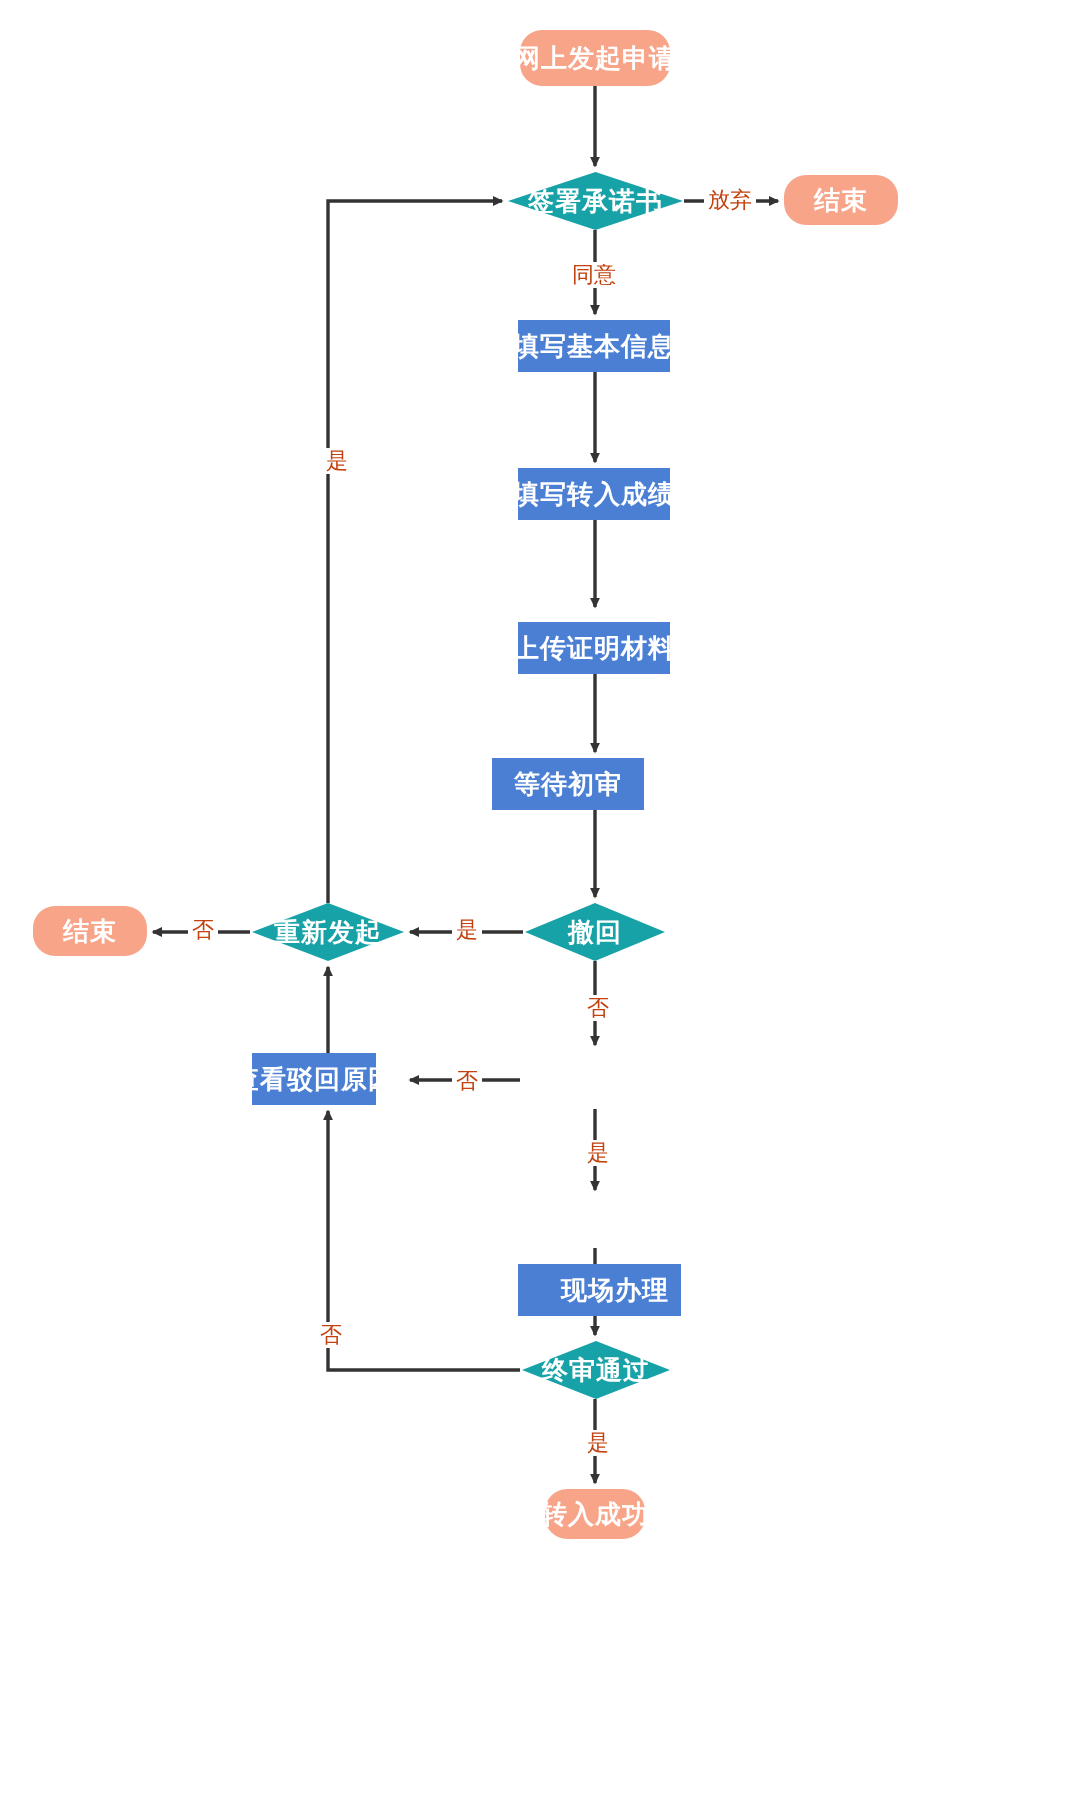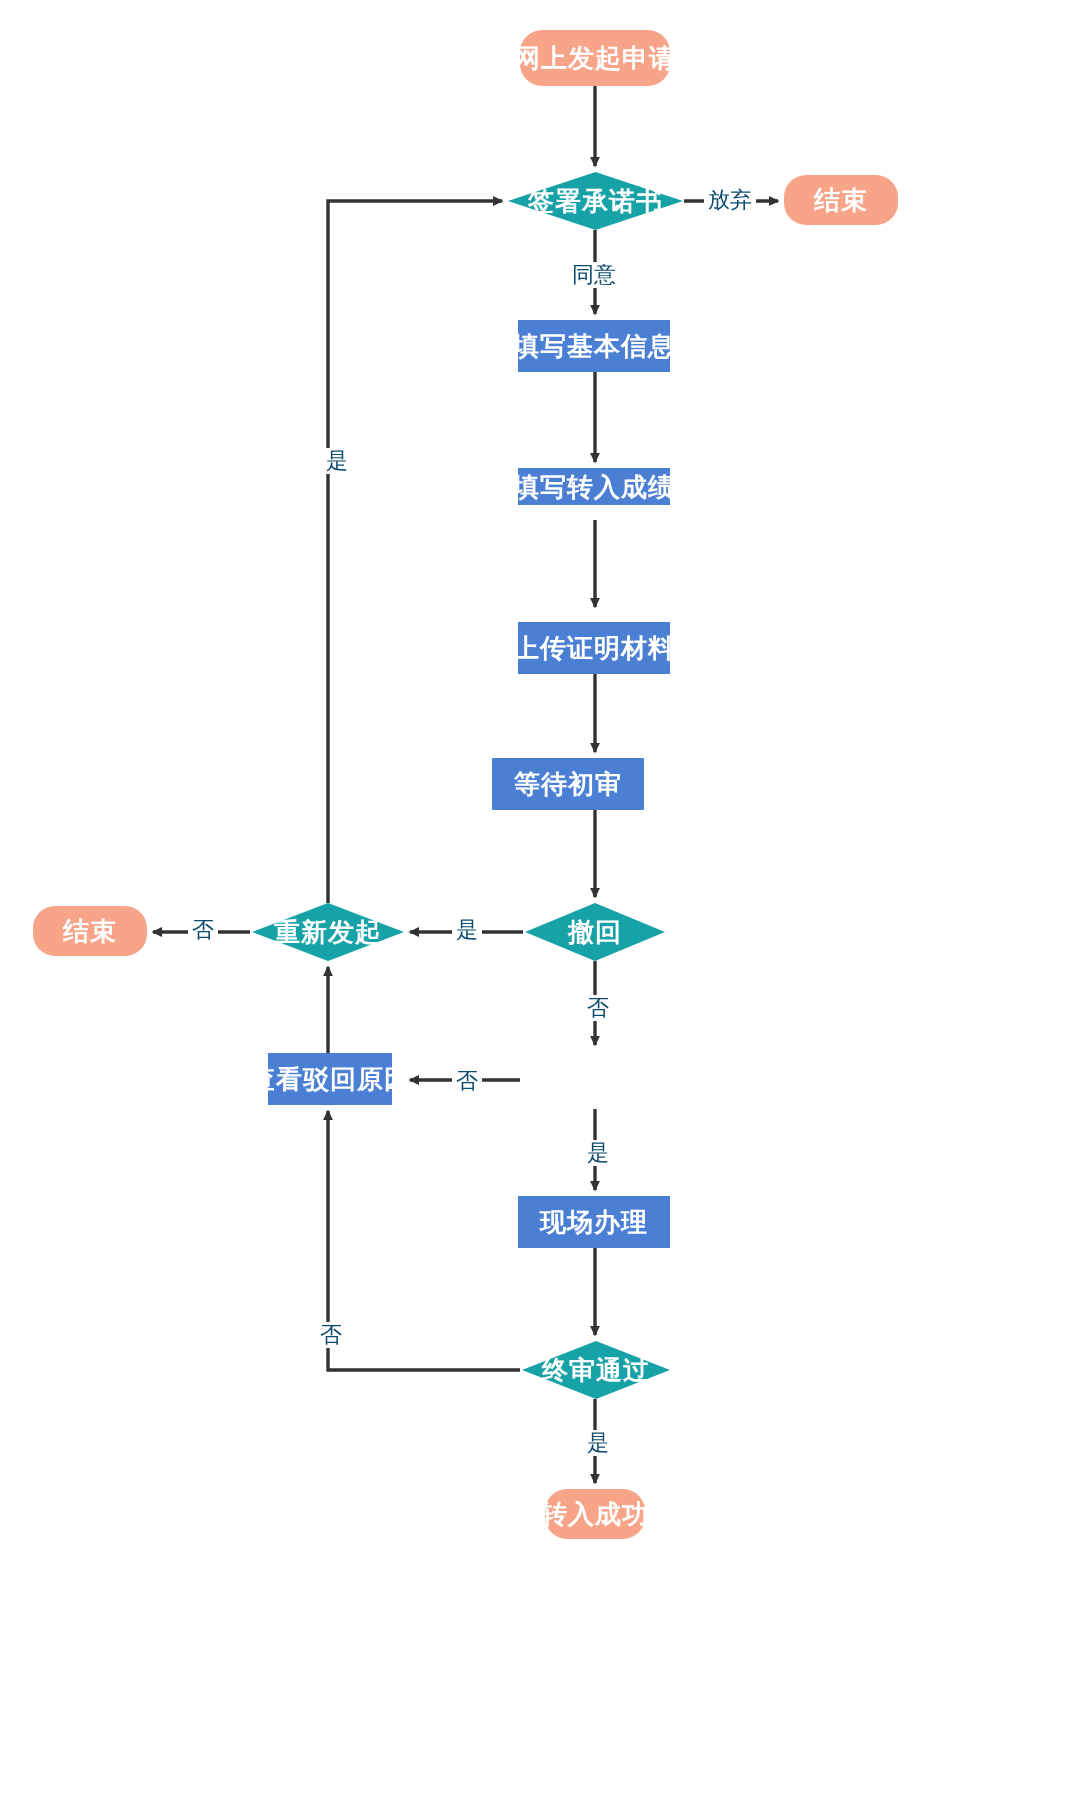--- a/index.html
+++ b/index.html
@@ -6,21 +6,21 @@
   body{font-family:"Liberation Sans","DejaVu Sans",sans-serif;}
   #canvas{position:relative;width:1080px;height:1819px;background:#ffffff;overflow:hidden;}
   .node{position:absolute;display:flex;align-items:center;justify-content:center;
         color:#ffffff;font-size:26px;line-height:1;white-space:nowrap;letter-spacing:1px;font-weight:bold;}
   .terminal{border-radius:22px;background:#F8A488;}
   .process{background:#4A7FD4;}
   .decision{background:transparent;}
   .decision .dia{position:absolute;left:0;top:0;width:100%;height:100%;
       background:#17A2A8;clip-path:polygon(50% 0,100% 50%,50% 100%,0 50%);}
   .decision .lbl{position:relative;z-index:2;}
-  .edge-label{position:absolute;color:#0c4a6e;font-size:22px;line-height:1;
+  .edge-label{position:absolute;color:#c2410c;font-size:22px;line-height:1;
       background:#ffffff;padding:2px 4px;white-space:nowrap;}
   svg.wires{position:absolute;left:0;top:0;width:1080px;height:1819px;pointer-events:none;}
 </style>
 </head>
 <body>
 
 <div id="canvas">
 
   <svg class="wires" viewBox="0 0 1080 1819" xmlns="http://www.w3.org/2000/svg">
     <defs>
@@ -59,21 +59,21 @@
   </div>
 
   <div class="node terminal" style="left:784px;top:175px;width:114px;height:50px;">
     <span>结束</span>
   </div>
 
   <div class="node process" style="left:518px;top:320px;width:152px;height:52px;">
     <span>填写基本信息</span>
   </div>
 
-  <div class="node process" style="left:518px;top:468px;width:152px;height:37px;">
+  <div class="node process" style="left:518px;top:468px;width:152px;height:52px;">
     <span>填写转入成绩</span>
   </div>
 
   <div class="node process" style="left:518px;top:622px;width:152px;height:52px;">
     <span>上传证明材料</span>
   </div>
 
   <div class="node process" style="left:492px;top:758px;width:152px;height:52px;">
     <span>等待初审</span>
   </div>
@@ -86,25 +86,25 @@
   <div class="node decision" style="left:252px;top:903px;width:152px;height:58px;">
     <span class="dia"></span>
     <span class="lbl">重新发起</span>
   </div>
 
   <div class="node terminal" style="left:33px;top:906px;width:114px;height:50px;">
     <span>结束</span>
   </div>
 
 
-  <div class="node process" style="left:268px;top:1053px;width:124px;height:52px;">
+  <div class="node process" style="left:252px;top:1053px;width:124px;height:52px;">
     <span>查看驳回原因</span>
   </div>
 
-  <div class="node process" style="left:518px;top:1196px;width:152px;height:52px;">
+  <div class="node process" style="left:518px;top:1264px;width:132px;height:52px;padding-left:31px;">
     <span>现场办理</span>
   </div>
 
   <div class="node decision" style="left:522px;top:1341px;width:148px;height:58px;justify-content:center;">
     <span class="dia"></span>
     <span class="lbl">终审通过</span>
   </div>
 
   <div class="node terminal" style="left:545px;top:1489px;width:100px;height:50px;">
     <span>转入成功</span>

